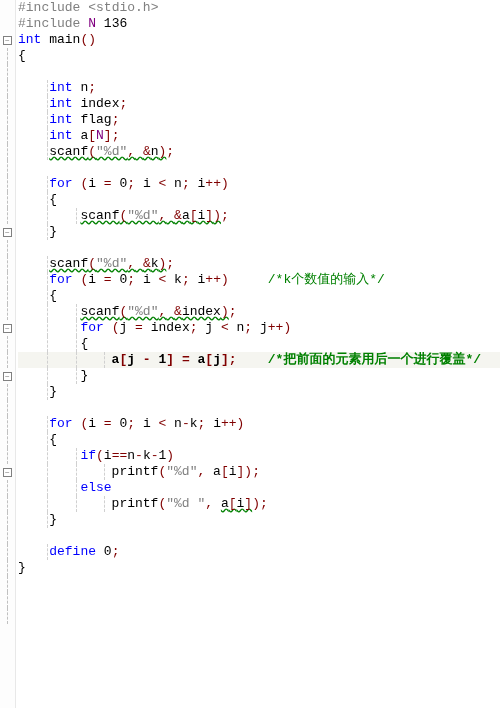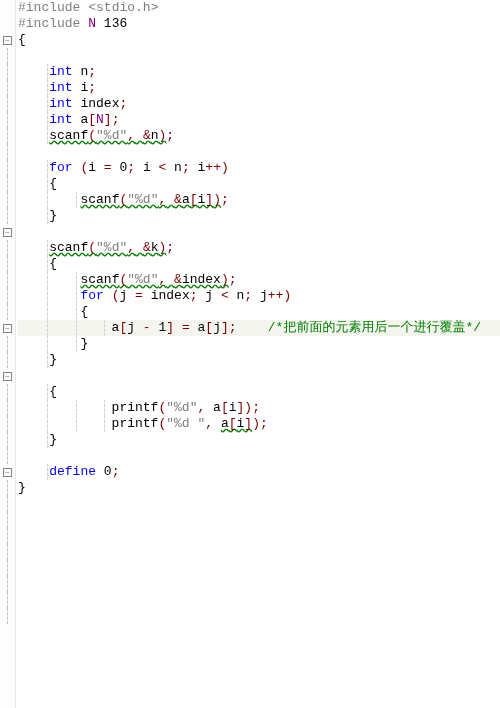--- a/index.html
+++ b/index.html
@@ -53,20 +53,21 @@
   padding: 0 0 16px 2px;
   position: relative;
 }
 .code-line {
   height: 16px;
   white-space: pre;
   position: relative;
 }
 .highlight-line {
   background: #f5f5f0;
+  font-weight: bold;
 }
 .kw { color: #0000ff; }
 .pp { color: #808080; }
 .inc { color: #808080; }
 .macro { color: #800080; }
 .str { color: #808080; }
 .brace { color: #000000; }
 .paren { color: #800000; }
 .op { color: #800000; }
 .num { color: #000000; }
@@ -197,43 +198,48 @@
       <div class="gutter-line">
         <div class="fold-line"></div>
       </div>
       <div class="gutter-line">
         <div class="fold-line"></div>
       </div>
     </div>
   <div class="code-area" id="code">
       <div class="code-line"><span class="pp">#include</span><span class="inc"> &lt;stdio.h&gt;</span></div>
       <div class="code-line"><span class="pp">#include </span><span class="macro">N</span> <span class="num">136</span></div>
+      <div class="code-line"><span class="kw">int</span> main<span class="paren">(</span><span class="paren">)</span></div>
       <div class="code-line"><span class="brace">{</span></div>
       <div class="code-line"></div>
       <div class="code-line">    <span class="kw">int</span> n<span class="op">;</span><div class="indent-guide" style="left: 28.8px;"></div></div>
-      <div class="code-line">    <span class="kw">int</span> i<span class="op">;</span><div class="indent-guide" style="left: 28.8px;"></div></div>
       <div class="code-line">    <span class="kw">int</span> index<span class="op">;</span><div class="indent-guide" style="left: 28.8px;"></div></div>
+      <div class="code-line">    <span class="kw">int</span> flag<span class="op">;</span><div class="indent-guide" style="left: 28.8px;"></div></div>
       <div class="code-line">    <span class="kw">int</span> a<span class="paren">[</span><span class="macro">N</span><span class="paren">]</span><span class="op">;</span><div class="indent-guide" style="left: 28.8px;"></div></div>
       <div class="code-line">    <span class="squiggle">scanf<span class="paren">(</span><span class="str">"%d"</span><span class="op">,</span> <span class="op">&amp;</span>n<span class="paren">)</span></span><span class="op">;</span><div class="indent-guide" style="left: 28.8px;"></div></div>
       <div class="code-line"></div>
       <div class="code-line">    <span class="kw">for</span> <span class="paren">(</span>i <span class="op">=</span> 0<span class="op">;</span> i <span class="op">&lt;</span> n<span class="op">;</span> i<span class="op">+</span><span class="op">+</span><span class="paren">)</span><div class="indent-guide" style="left: 28.8px;"></div></div>
       <div class="code-line">    <span class="brace">{</span><div class="indent-guide" style="left: 28.8px;"></div></div>
       <div class="code-line">        <span class="squiggle">scanf<span class="paren">(</span><span class="str">"%d"</span><span class="op">,</span> <span class="op">&amp;</span>a<span class="paren">[</span>i<span class="paren">]</span><span class="paren">)</span></span><span class="op">;</span><div class="indent-guide" style="left: 28.8px;"></div><div class="indent-guide" style="left: 57.6px;"></div></div>
       <div class="code-line">    <span class="brace">}</span><div class="indent-guide" style="left: 28.8px;"></div></div>
       <div class="code-line"></div>
       <div class="code-line">    <span class="squiggle">scanf<span class="paren">(</span><span class="str">"%d"</span><span class="op">,</span> <span class="op">&amp;</span>k<span class="paren">)</span></span><span class="op">;</span><div class="indent-guide" style="left: 28.8px;"></div></div>
+      <div class="code-line">    <span class="kw">for</span> <span class="paren">(</span>i <span class="op">=</span> 0<span class="op">;</span> i <span class="op">&lt;</span> k<span class="op">;</span> i<span class="op">+</span><span class="op">+</span><span class="paren">)</span>     <span class="comment">/*k个数值的输入*/</span><div class="indent-guide" style="left: 28.8px;"></div></div>
       <div class="code-line">    <span class="brace">{</span><div class="indent-guide" style="left: 28.8px;"></div></div>
       <div class="code-line">        <span class="squiggle">scanf<span class="paren">(</span><span class="str">"%d"</span><span class="op">,</span> <span class="op">&amp;</span>index<span class="paren">)</span></span><span class="op">;</span><div class="indent-guide" style="left: 28.8px;"></div><div class="indent-guide" style="left: 57.6px;"></div></div>
       <div class="code-line">        <span class="kw">for</span> <span class="paren">(</span>j <span class="op">=</span> index<span class="op">;</span> j <span class="op">&lt;</span> n<span class="op">;</span> j<span class="op">+</span><span class="op">+</span><span class="paren">)</span><div class="indent-guide" style="left: 28.8px;"></div><div class="indent-guide" style="left: 57.6px;"></div></div>
       <div class="code-line">        <span class="brace">{</span><div class="indent-guide" style="left: 28.8px;"></div><div class="indent-guide" style="left: 57.6px;"></div></div>
       <div class="code-line highlight-line">            a<span class="paren">[</span>j <span class="op">-</span> 1<span class="paren">]</span> <span class="op">=</span> a<span class="paren">[</span>j<span class="paren">]</span><span class="op">;</span>    <span class="comment">/*把前面的元素用后一个进行覆盖*/</span><div class="indent-guide" style="left: 28.8px;"></div><div class="indent-guide" style="left: 57.6px;"></div><div class="indent-guide" style="left: 86.4px;"></div></div>
       <div class="code-line">        <span class="brace">}</span><div class="indent-guide" style="left: 28.8px;"></div><div class="indent-guide" style="left: 57.6px;"></div></div>
       <div class="code-line">    <span class="brace">}</span><div class="indent-guide" style="left: 28.8px;"></div></div>
       <div class="code-line"></div>
+      <div class="code-line">    <span class="kw">for</span> <span class="paren">(</span>i <span class="op">=</span> 0<span class="op">;</span> i <span class="op">&lt;</span> n<span class="op">-</span>k<span class="op">;</span> i<span class="op">+</span><span class="op">+</span><span class="paren">)</span><div class="indent-guide" style="left: 28.8px;"></div></div>
       <div class="code-line">    <span class="brace">{</span><div class="indent-guide" style="left: 28.8px;"></div></div>
+      <div class="code-line">        <span class="kw">if</span><span class="paren">(</span>i<span class="op">=</span><span class="op">=</span>n<span class="op">-</span>k<span class="op">-</span>1<span class="paren">)</span><div class="indent-guide" style="left: 28.8px;"></div><div class="indent-guide" style="left: 57.6px;"></div></div>
       <div class="code-line">            printf<span class="paren">(</span><span class="str">"%d"</span><span class="op">,</span> a<span class="paren">[</span>i<span class="paren">]</span><span class="paren">)</span><span class="op">;</span><div class="indent-guide" style="left: 28.8px;"></div><div class="indent-guide" style="left: 57.6px;"></div><div class="indent-guide" style="left: 86.4px;"></div></div>
+      <div class="code-line">        <span class="kw">else</span><div class="indent-guide" style="left: 28.8px;"></div><div class="indent-guide" style="left: 57.6px;"></div></div>
       <div class="code-line">            printf<span class="paren">(</span><span class="str">"%d "</span><span class="op">,</span> <span class="squiggle">a<span class="paren">[</span>i<span class="paren">]</span></span><span class="paren">)</span><span class="op">;</span><div class="indent-guide" style="left: 28.8px;"></div><div class="indent-guide" style="left: 57.6px;"></div><div class="indent-guide" style="left: 86.4px;"></div></div>
       <div class="code-line">    <span class="brace">}</span><div class="indent-guide" style="left: 28.8px;"></div></div>
       <div class="code-line"></div>
       <div class="code-line">    <span class="kw">define</span> 0<span class="op">;</span><div class="indent-guide" style="left: 28.8px;"></div></div>
       <div class="code-line"><span class="brace">}</span></div>
     </div>
 </div>
 
 </body></html>

